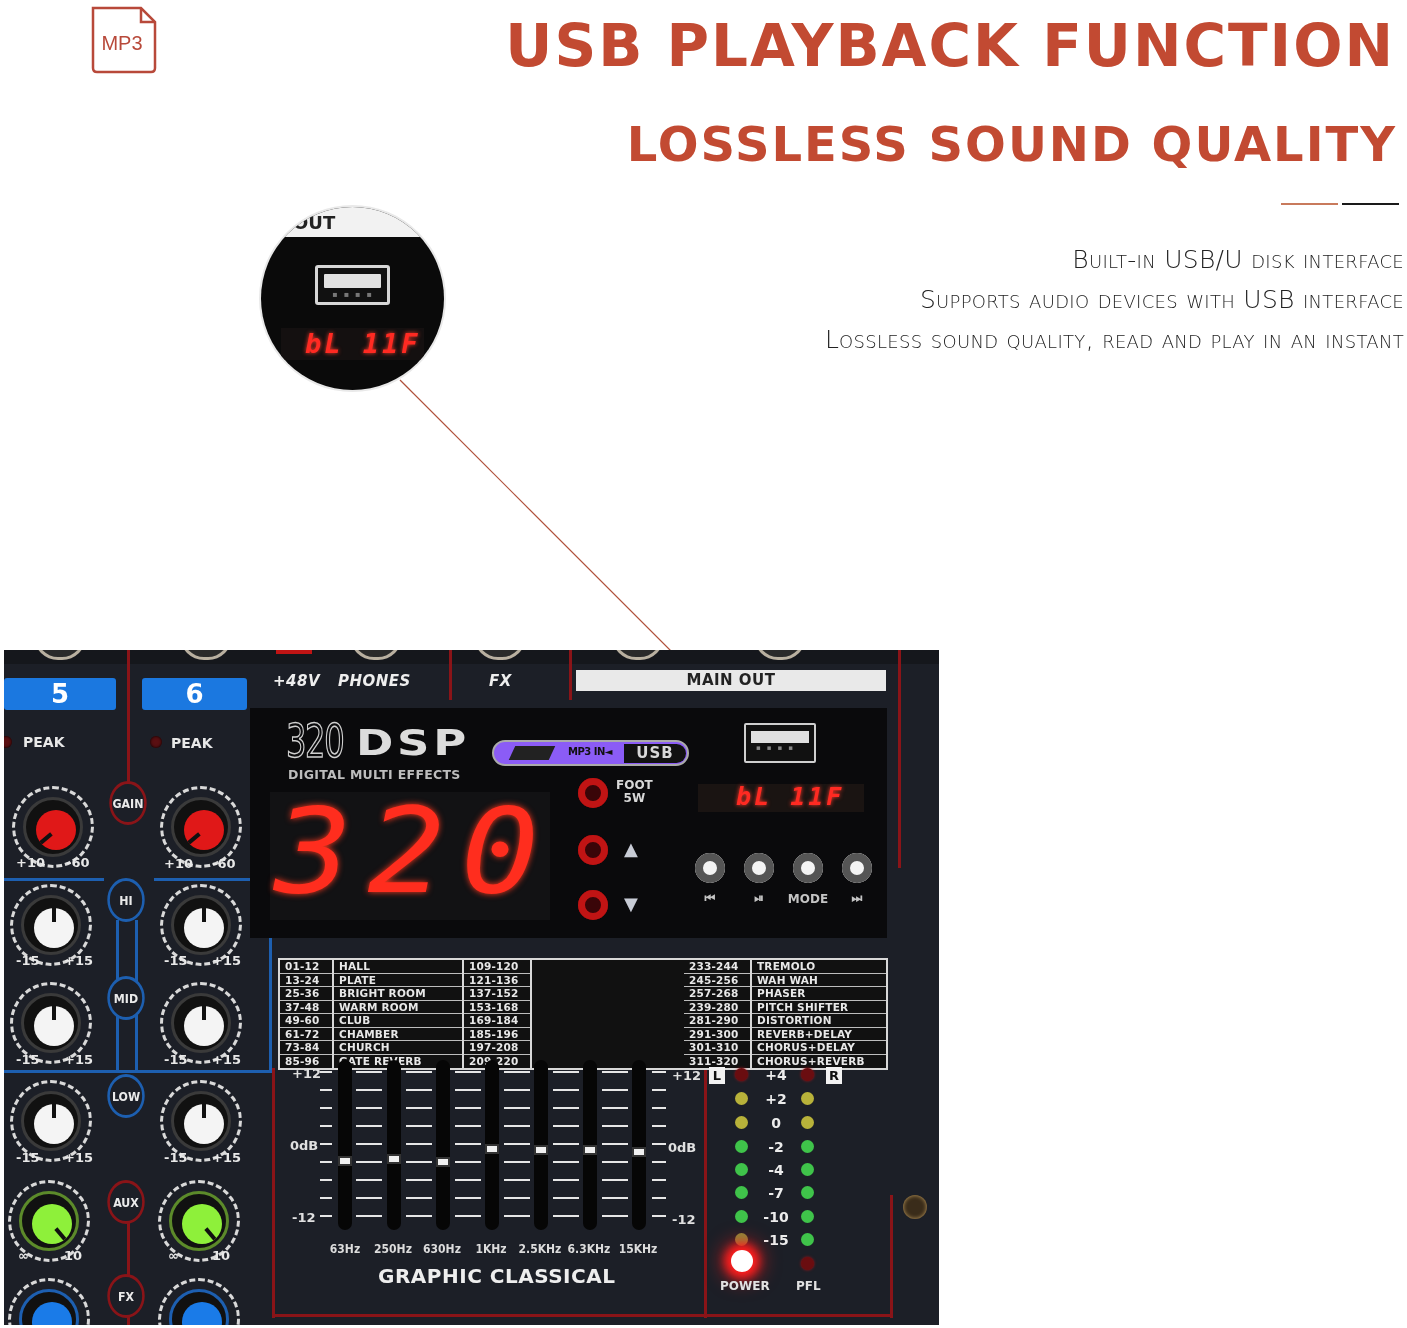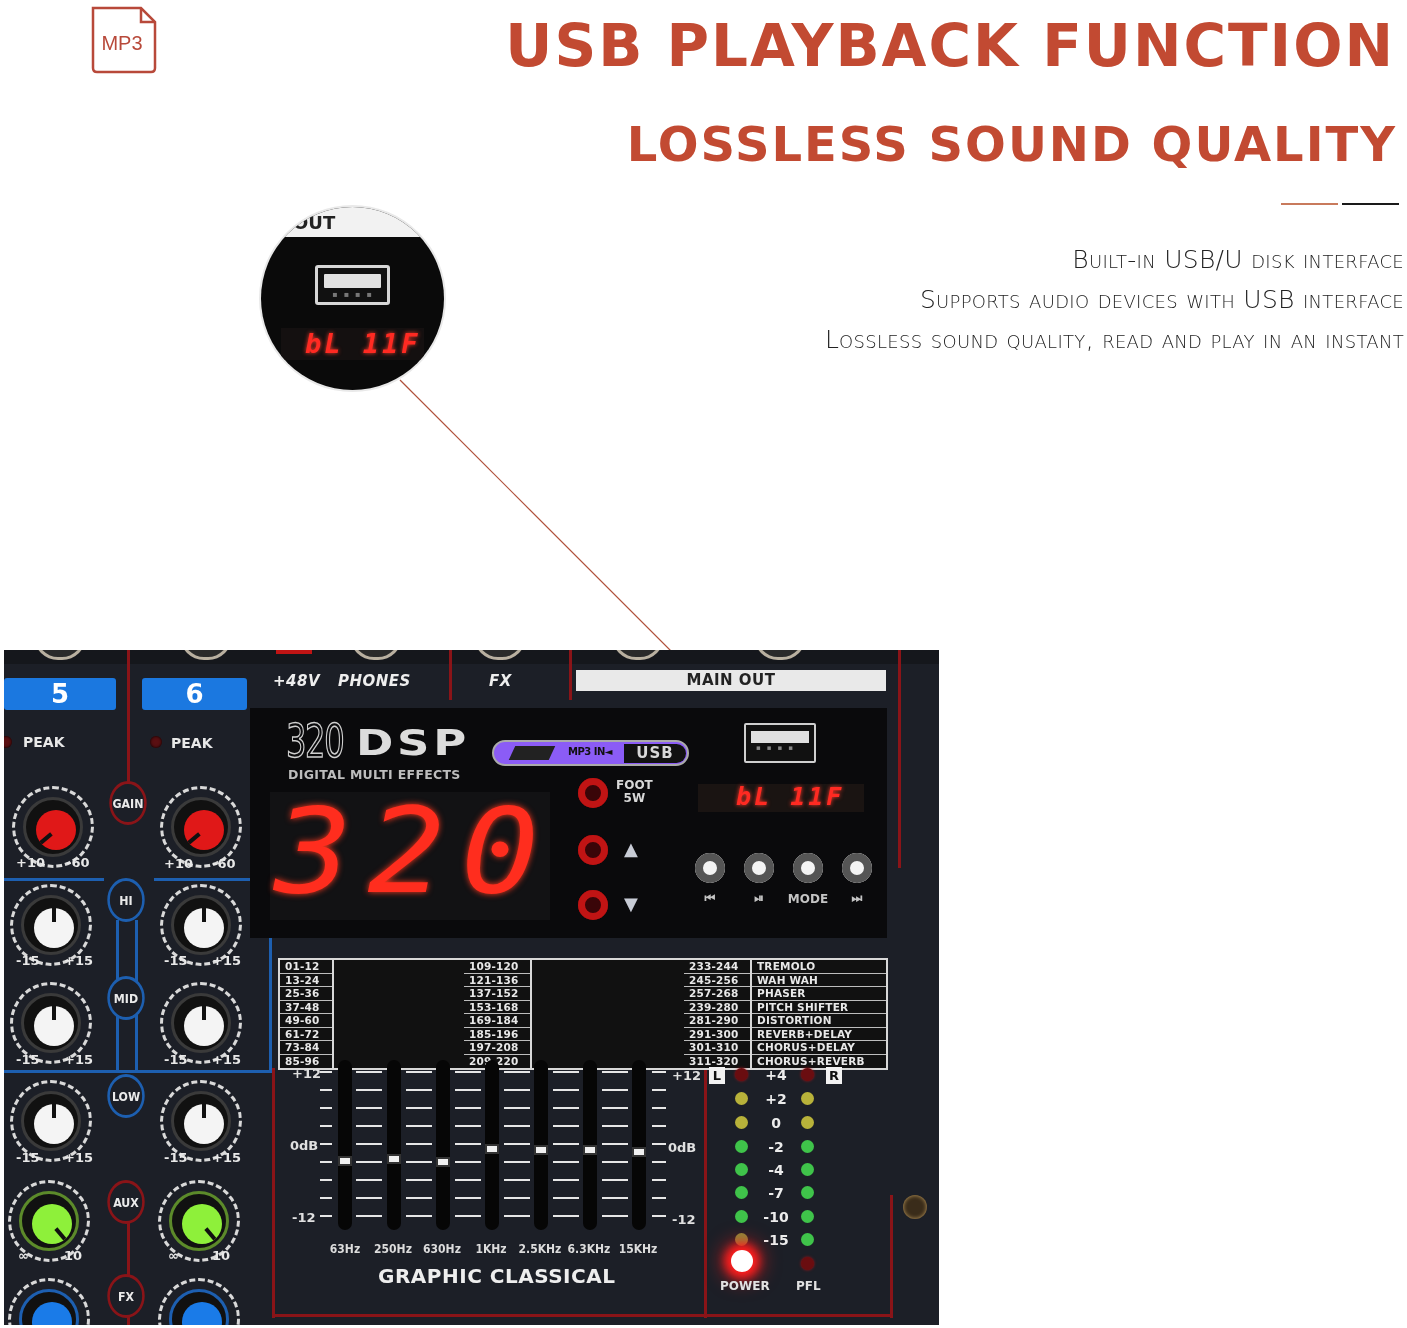--- a/index.html
+++ b/index.html
@@ -368,20 +368,30 @@
   <div class="fx-table">
     <div class="fx-col" style="left:0;width:54px">
       <div class="fx-row">01-12</div>
       <div class="fx-row">13-24</div>
       <div class="fx-row">25-36</div>
       <div class="fx-row">37-48</div>
       <div class="fx-row">49-60</div>
       <div class="fx-row">61-72</div>
       <div class="fx-row">73-84</div>
       <div class="fx-row">85-96</div>
+    </div>
+    <div class="fx-col" style="left:54px;width:130px">
+      <div class="fx-row">HALL</div>
+      <div class="fx-row">PLATE</div>
+      <div class="fx-row">BRIGHT ROOM</div>
+      <div class="fx-row">WARM ROOM</div>
+      <div class="fx-row">CLUB</div>
+      <div class="fx-row">CHAMBER</div>
+      <div class="fx-row">CHURCH</div>
+      <div class="fx-row">GATE REVERB</div>
     </div>
     <div class="fx-col" style="left:184px;width:68px">
       <div class="fx-row">109-120</div>
       <div class="fx-row">121-136</div>
       <div class="fx-row">137-152</div>
       <div class="fx-row">153-168</div>
       <div class="fx-row">169-184</div>
       <div class="fx-row">185-196</div>
       <div class="fx-row">197-208</div>
       <div class="fx-row">209-220</div>

